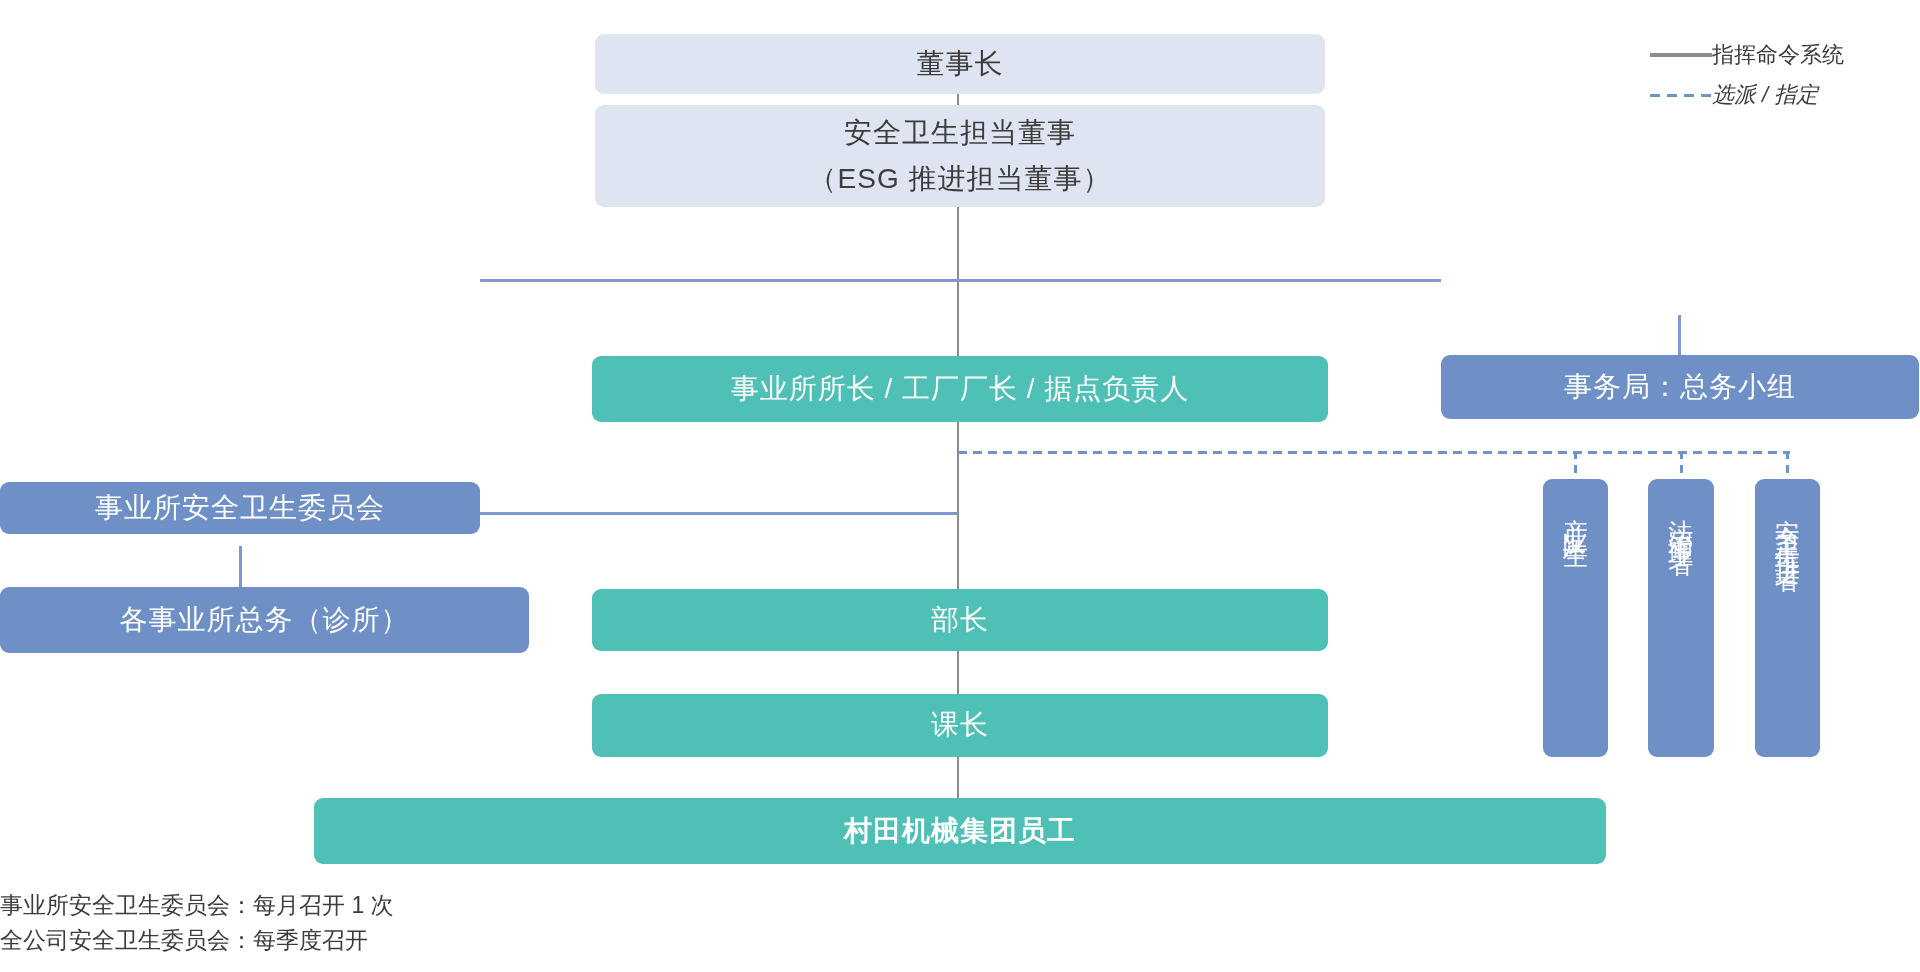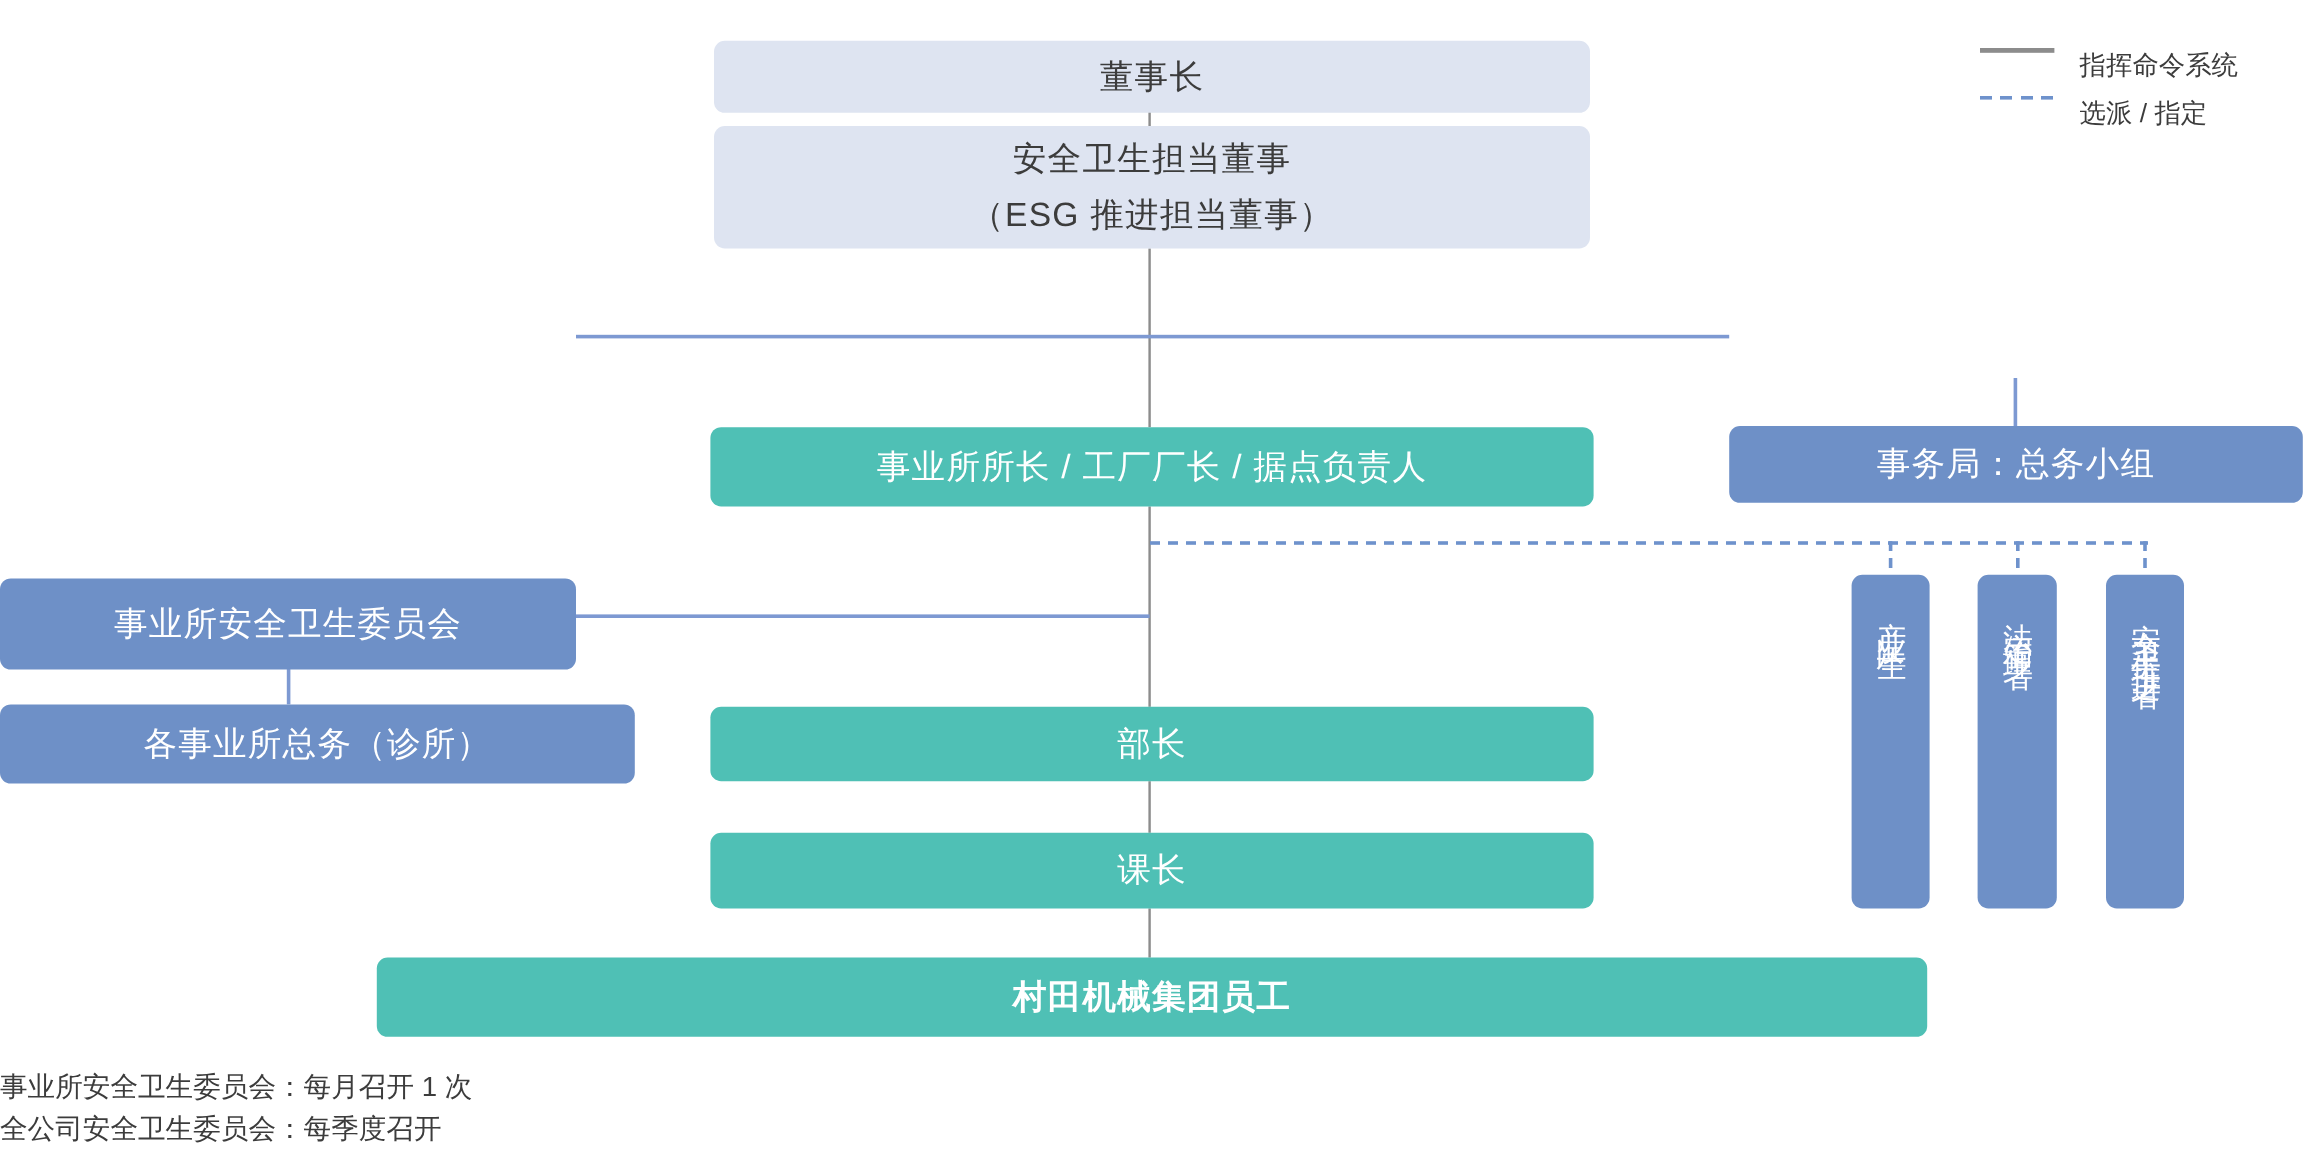--- a/index.html
+++ b/index.html
@@ -23,21 +23,21 @@
     writing-mode:vertical-rl;text-orientation:upright;
     font-size:25px;letter-spacing:8px;white-space:nowrap;
   }
   .gline{position:absolute;width:2px;background:var(--grayLine,#8c8c8c);}
   .bline-h{position:absolute;height:3px;background:var(--blueLine,#7d99d2);}
   .bline-v{position:absolute;width:3px;background:var(--blueLine,#7d99d2);}
   .dash-h{position:absolute;height:3px;
     background:repeating-linear-gradient(90deg,var(--dashBlue,#6e92cc) 0 9px,transparent 9px 15px);}
   .dash-v{position:absolute;width:3px;
     background:repeating-linear-gradient(180deg,var(--dashBlue,#6e92cc) 0 8px,transparent 8px 14px);}
-  .legend-row{position:absolute;display:flex;gap:21px;font-size:22px;color:var(--textDark,#3c3c3c);}
+  .legend-row{position:absolute;display:flex;align-items:center;font-size:22px;color:var(--textDark,#3c3c3c);}
   .legend-solid{width:62px;height:4px;background:var(--grayLine,#8c8c8c);}
   .legend-dashed{width:62px;height:3px;
     background:repeating-linear-gradient(90deg,var(--dashBlue,#6e92cc) 0 10px,transparent 10px 17px);}
   .notes{position:absolute;left:0;top:888px;font-size:23px;line-height:35px;color:var(--textDark,#3c3c3c);}
 </style>
 </head>
 <body>
 
 <div id="canvas">
 
@@ -66,21 +66,21 @@
   </div>
 
 
   <div class="box teal" style="left:592px;top:356px;width:736px;height:66px;">
     <span>事业所所长 / 工厂厂长 / 据点负责人</span>
   </div>
   <div class="box blue" style="left:1441px;top:355px;width:478px;height:64px;">
     <span>事务局：总务小组</span>
   </div>
 
-  <div class="box blue" style="left:0px;top:482px;width:480px;height:76px;">
+  <div class="box blue" style="left:0px;top:482px;width:480px;height:52px;">
     <span>事业所安全卫生委员会</span>
   </div>
   <div class="box blue" style="left:0px;top:587px;width:529px;height:66px;">
     <span>各事业所总务（诊所）</span>
   </div>
 
   <div class="box teal" style="left:592px;top:589px;width:736px;height:62px;">
     <span>部长</span>
   </div>
   <div class="box teal" style="left:592px;top:694px;width:736px;height:63px;">
@@ -97,21 +97,21 @@
     <span class="vtext">法定管理者</span>
   </div>
   <div class="box blue" style="left:1755px;top:479px;width:65px;height:278px;">
     <span class="vtext">安全卫生推进者</span>
   </div>
 
   <div class="legend-row" style="left:1650px;top:40px;">
     <span class="legend-solid"></span>
     <span>指挥命令系统</span>
   </div>
-  <div class="legend-row" style="left:1650px;top:80px;">
+  <div class="legend-row" style="left:1650px;top:80px;font-style:italic;">
     <span class="legend-dashed"></span>
     <span>选派 / 指定</span>
   </div>
 
   <div class="notes">
     <div>事业所安全卫生委员会：每月召开 1 次</div>
     <div>全公司安全卫生委员会：每季度召开</div>
   </div>
 
 </div>

